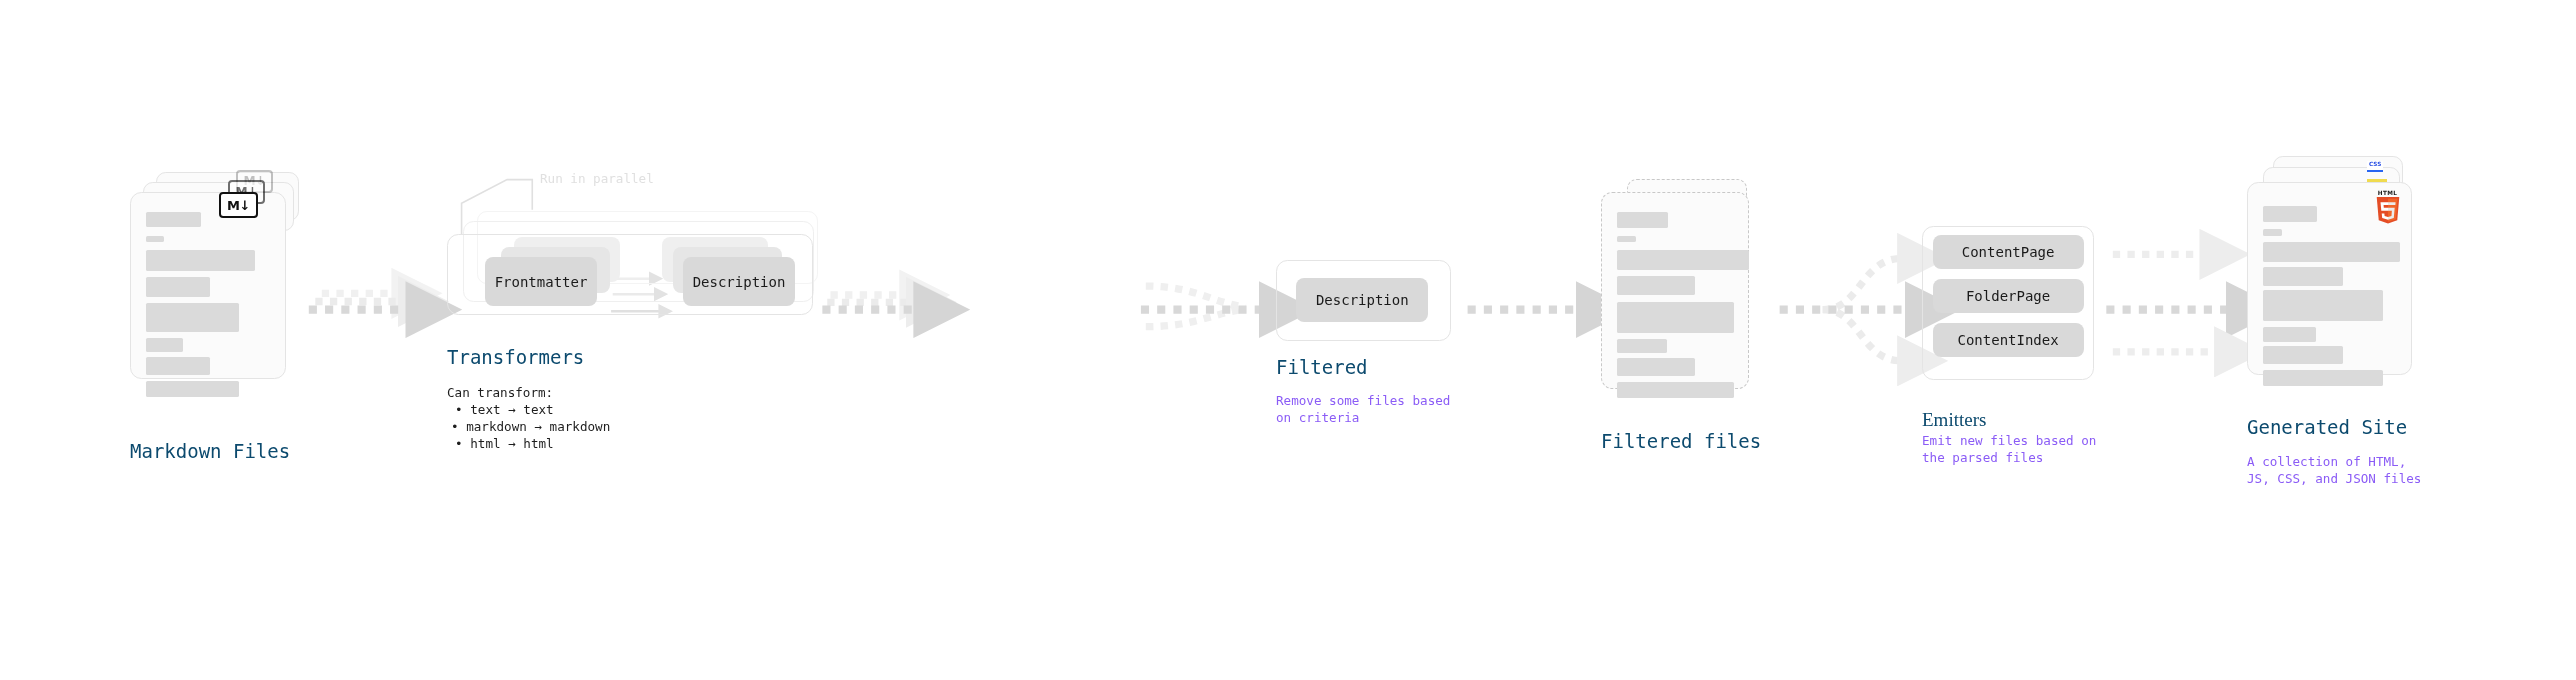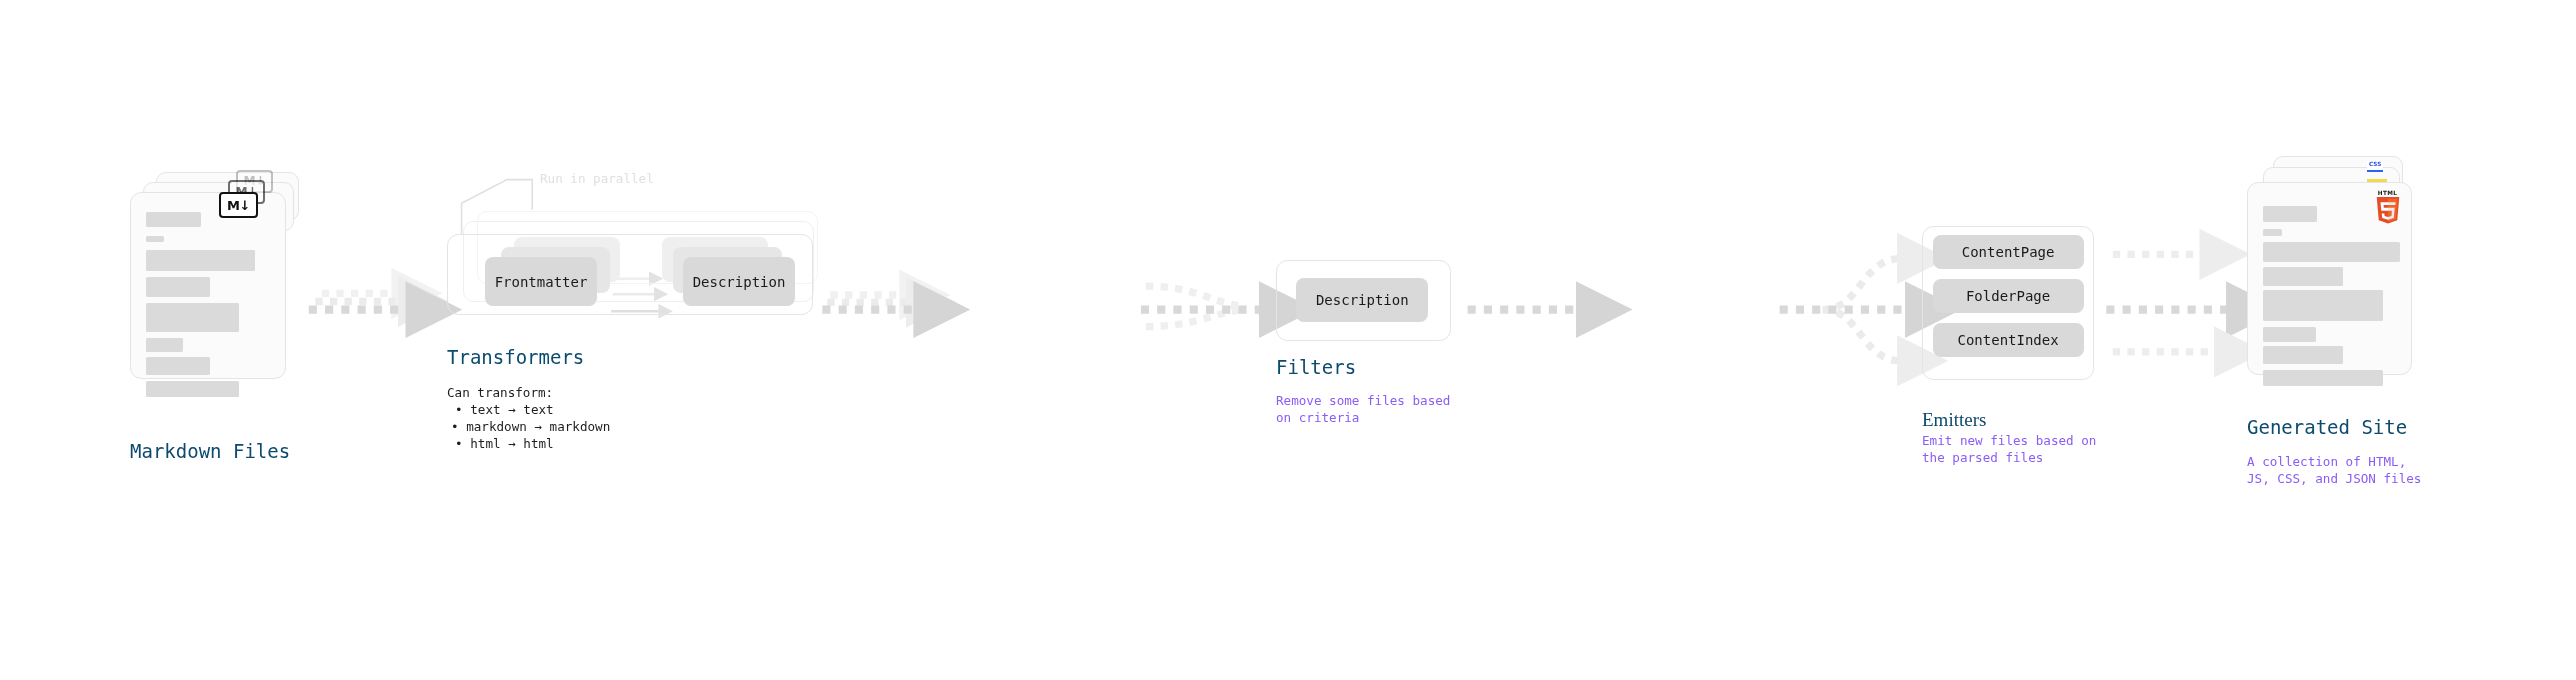--- a/index.html
+++ b/index.html
@@ -282,25 +282,41 @@
     <div class="bullet-list" style="left:8.1px; top:229px;">• text → text</div>
     <div class="bullet-list" style="left:4px; top:246px;">• markdown → markdown</div>
     <div class="bullet-list" style="left:8.1px; top:263px;">• html → html</div>
   </div>
 
 
   <div class="node" style="left:1276px; top:172px;">
     <div class="groupbox" style="left:0px; top:88px; width:175px; height:81px;"></div>
     <div class="pill" style="left:20.3px; top:106px; width:132px; height:44px; font-size:14px;">Description</div>
 
-    <div class="caption-title" style="left:0px; top:184px;">Filters</div>
+    <div class="caption-title" style="left:0px; top:184px;">Filtered</div>
     <div class="caption-sub" style="left:0px; top:220px;">Remove some files based</div>
     <div class="caption-sub" style="left:0px; top:237px;">on criteria</div>
   </div>
 
+  <div class="node" style="left:1601px; top:172px;">
+    <div class="filestack" style="width:179px; height:207px;">
+      <div class="filecard dashed" style="left:26px; top:6.5px; width:120px; height:41px; border-radius:9.8px;"></div>
+      <div class="filecard dashed front" style="left:0px; top:19.5px; width:148px; height:197px;">
+        <div class="skeleton" style="left:15.4px; top:19.5px; width:51px; height:16.3px;"></div>
+        <div class="skeleton" style="left:15.4px; top:43px; width:18.7px; height:6.5px;"></div>
+        <div class="skeleton" style="left:15.4px; top:57px; width:132px; height:20.3px;"></div>
+        <div class="skeleton" style="left:15.4px; top:83px; width:78px; height:19.5px;"></div>
+        <div class="skeleton" style="left:15.4px; top:109px; width:117px; height:31px;"></div>
+        <div class="skeleton" style="left:15.4px; top:146px; width:50px; height:14.6px;"></div>
+        <div class="skeleton" style="left:15.4px; top:165px; width:78px; height:18px;"></div>
+        <div class="skeleton" style="left:15.4px; top:189px; width:117px; height:16.3px;"></div>
+      </div>
+    </div>
+    <div class="caption-title" style="left:0px; top:258px;">Filtered files</div>
+  </div>
 
   <div class="node" style="left:1922px; top:172px;">
     <div class="groupbox" style="left:0px; top:54px; width:172px; height:154px;"></div>
     <div class="pill" style="left:10.6px; top:63px; width:151px; height:34px; font-size:14px;">ContentPage</div>
     <div class="pill" style="left:10.6px; top:107px; width:151px; height:34px; font-size:14px;">FolderPage</div>
     <div class="pill" style="left:10.6px; top:151px; width:151px; height:34px; font-size:14px;">ContentIndex</div>
 
     <div class="caption-title" style="left:0px; top:237px;font-family:Liberation Serif, serif;">Emitters</div>
     <div class="caption-sub" style="left:0px; top:260px;">Emit new files based on</div>
     <div class="caption-sub" style="left:0px; top:277px;">the parsed files</div>

